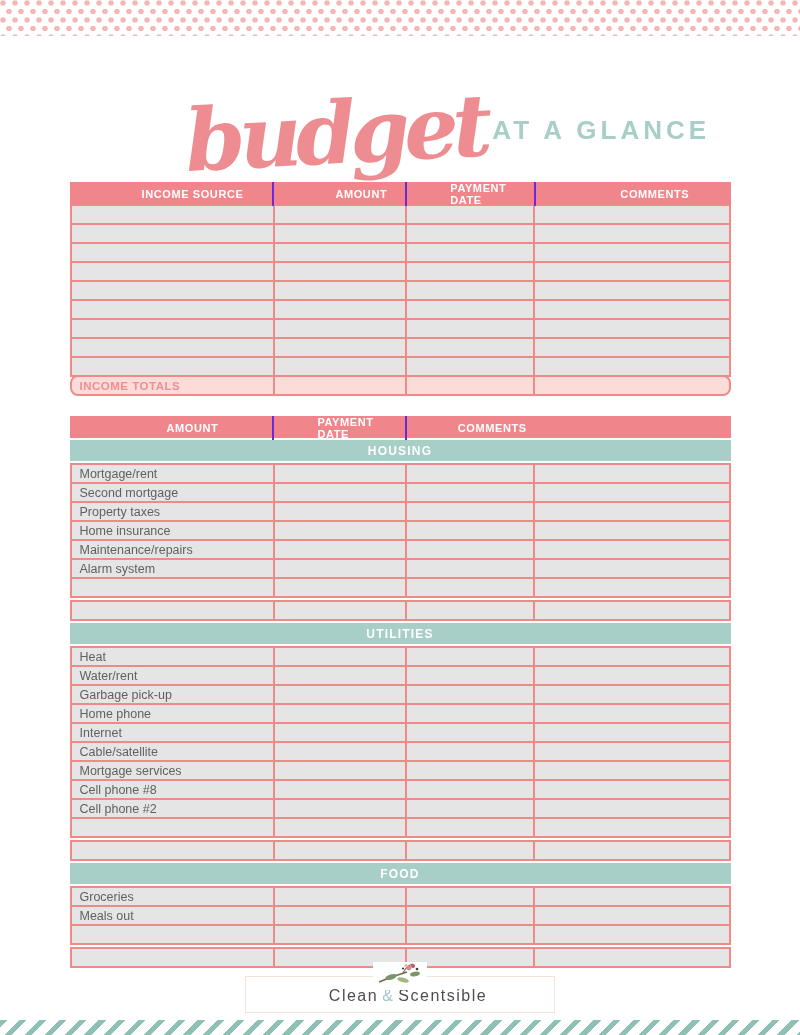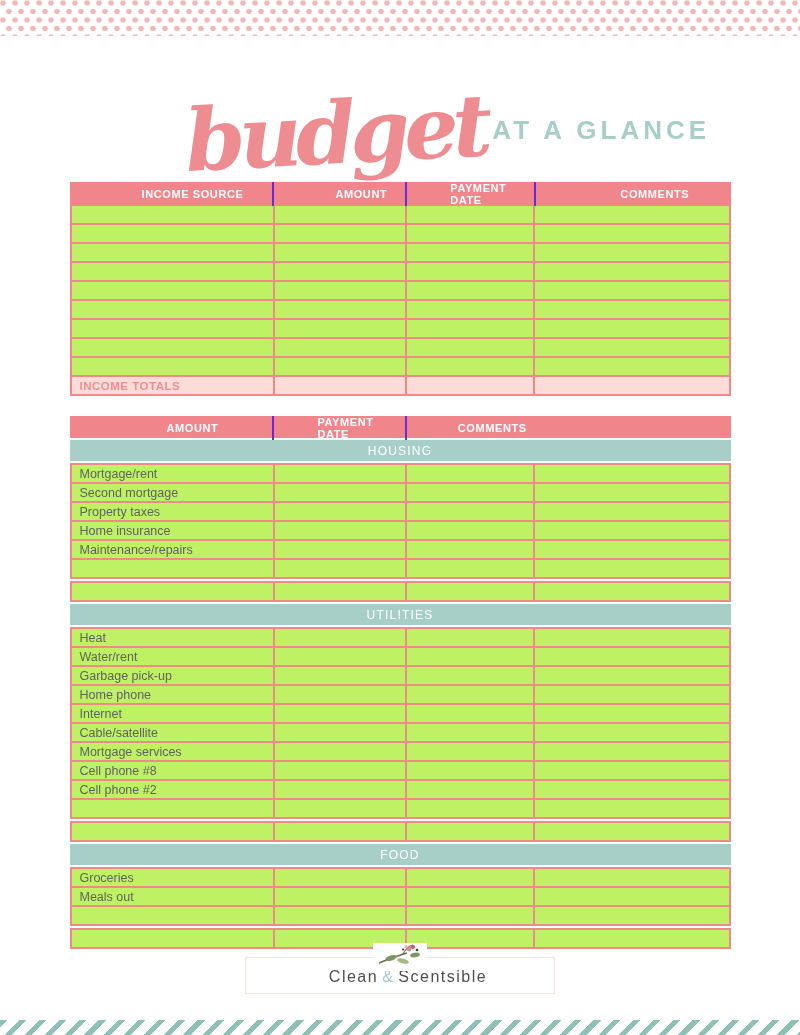--- a/index.html
+++ b/index.html
@@ -59,36 +59,36 @@
   }
   .t-header .h-cell{
     display:flex;align-items:center;justify-content:center;
     color:#fff;font-size:11px;font-weight:bold;letter-spacing:.6px;padding-left:43px;
   }
   .t-header .h-cell + .h-cell{border-left:2px solid #6d28d9;}
   .band{
     height:21px;margin:2px 0;
     background:var(--band-teal);
     display:flex;align-items:center;justify-content:center;
-    color:#fff;font-size:12px;font-weight:normal;letter-spacing:1.2px;
+    color:#fff;font-size:12px;font-weight:bold;letter-spacing:1.2px;
   }
   .t-row{
     display:grid;grid-template-columns:30.7% 20.1% 19.5% 29.7%;
     height:21px;border:2px solid var(--border-pink);
-    background:#bef264;
+    background:#e5e5e5;
   }
   .t-row + .t-row{margin-top:-2px;}
   .t-row.gap{margin-top:2px;}
   .t-cell{
     display:flex;align-items:center;
     font-size:12.5px;color:var(--label-gray);
     padding-left:8px;overflow:hidden;white-space:nowrap;
   }
   .t-cell + .t-cell{border-left:2px solid var(--border-pink);}
-  .t-row.totals{background:var(--totals-bg);}
+  .t-row.totals{background:var(--totals-bg);border-radius:8px;}
   .t-row.totals .t-cell{
     color:var(--totals-text);font-size:11.5px;font-weight:bold;
     letter-spacing:.5px;text-transform:uppercase;
   }
   
   .brand{
     margin:8px auto 0;width:310px;position:relative;
     text-align:center;
   }
   .brand-box{
@@ -223,20 +223,26 @@
         <div class="t-cell"></div>
       </div>
       <div class="t-row">
         <div class="t-cell">Home insurance</div>
         <div class="t-cell"></div>
         <div class="t-cell"></div>
         <div class="t-cell"></div>
       </div>
       <div class="t-row">
         <div class="t-cell">Maintenance/repairs</div>
+        <div class="t-cell"></div>
+        <div class="t-cell"></div>
+        <div class="t-cell"></div>
+      </div>
+      <div class="t-row">
+        <div class="t-cell">Alarm system</div>
         <div class="t-cell"></div>
         <div class="t-cell"></div>
         <div class="t-cell"></div>
       </div>
       <div class="t-row">
         <div class="t-cell"></div>
         <div class="t-cell"></div>
         <div class="t-cell"></div>
         <div class="t-cell"></div>
       </div>

